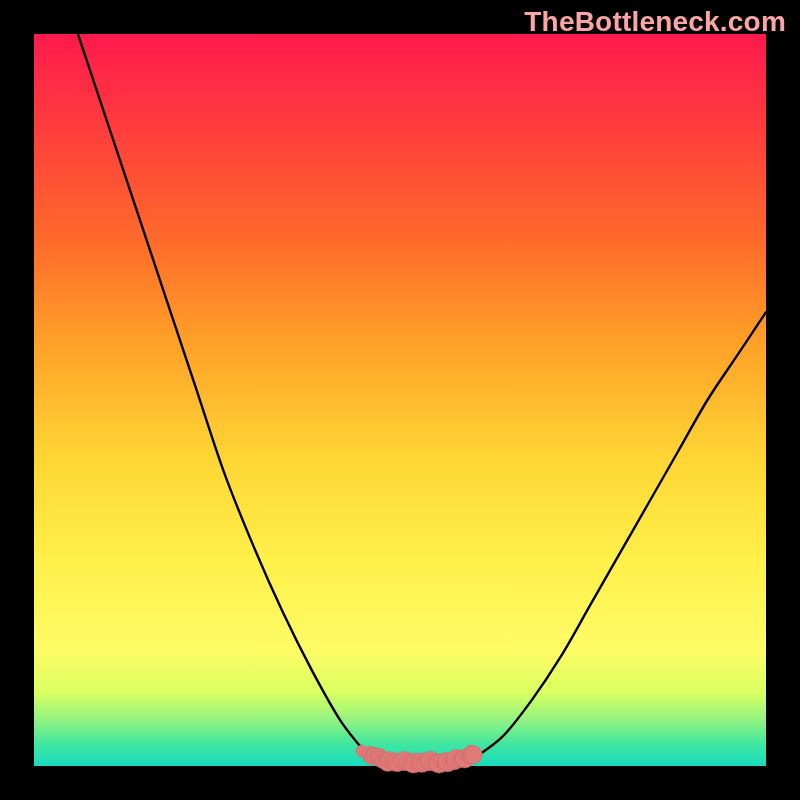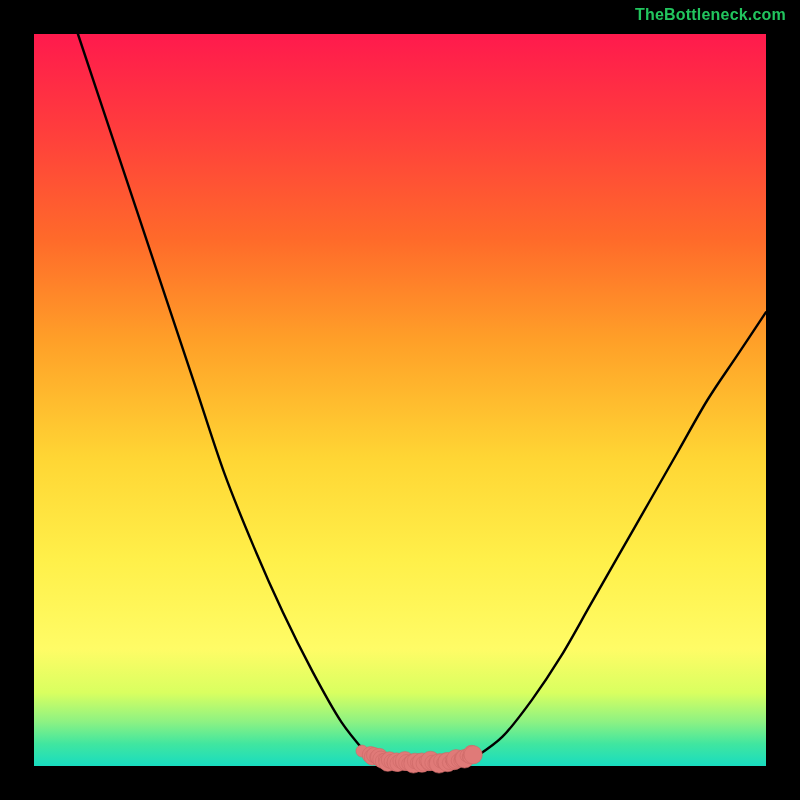--- a/index.html
+++ b/index.html
@@ -35,23 +35,23 @@
       #d9ff60 90%,
       #8cf283 94%,
       #40e6a0 97%,
       #18dcc0 100%);
   }
   .watermark {
     position: absolute;
     top: 6px;
     right: 14px;
     font-family: Arial, Helvetica, sans-serif;
-    font-size: 16px;
+    font-size: 28px;
     font-weight: bold;
-    color: #22c55e;
+    color: #fca5a5;
     letter-spacing: 0.2px;
     user-select: none;
   }
   svg.curves {
     position: absolute;
     left: 0;
     top: 0;
     width: 732px;
     height: 732px;
     overflow: visible;

